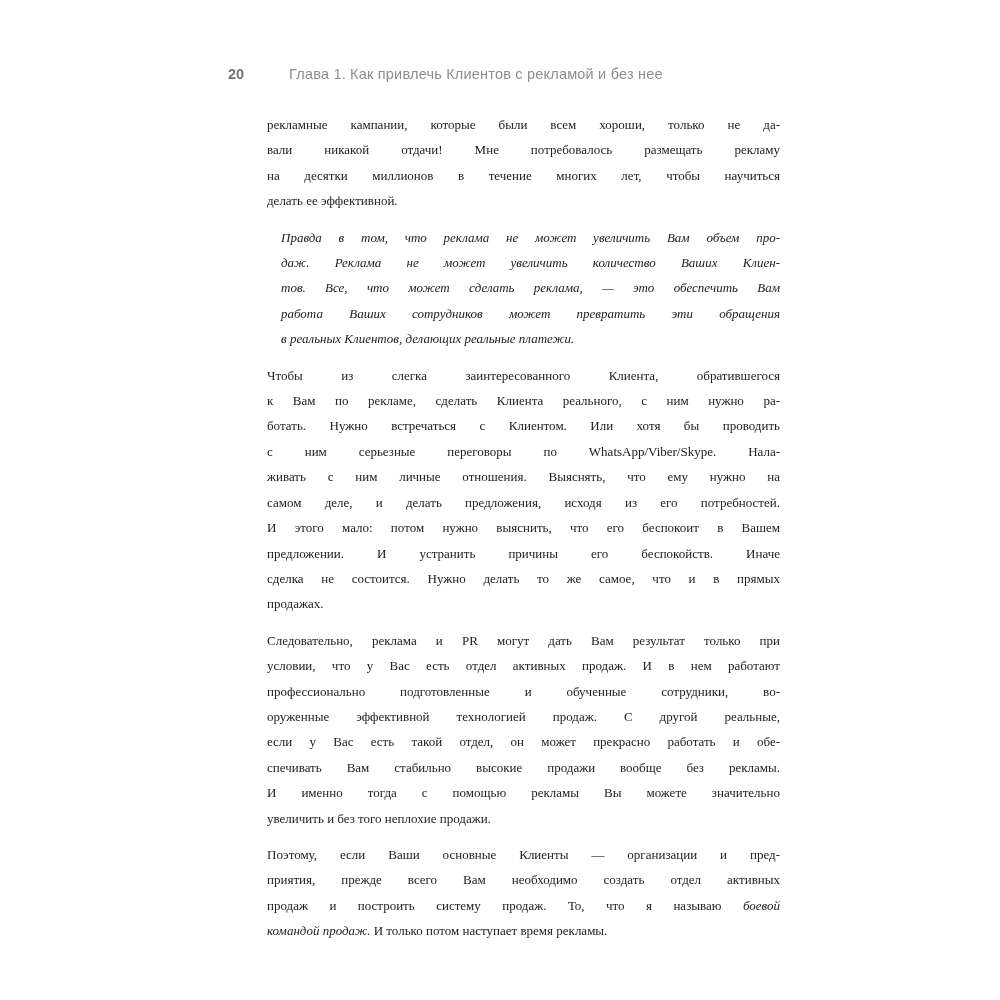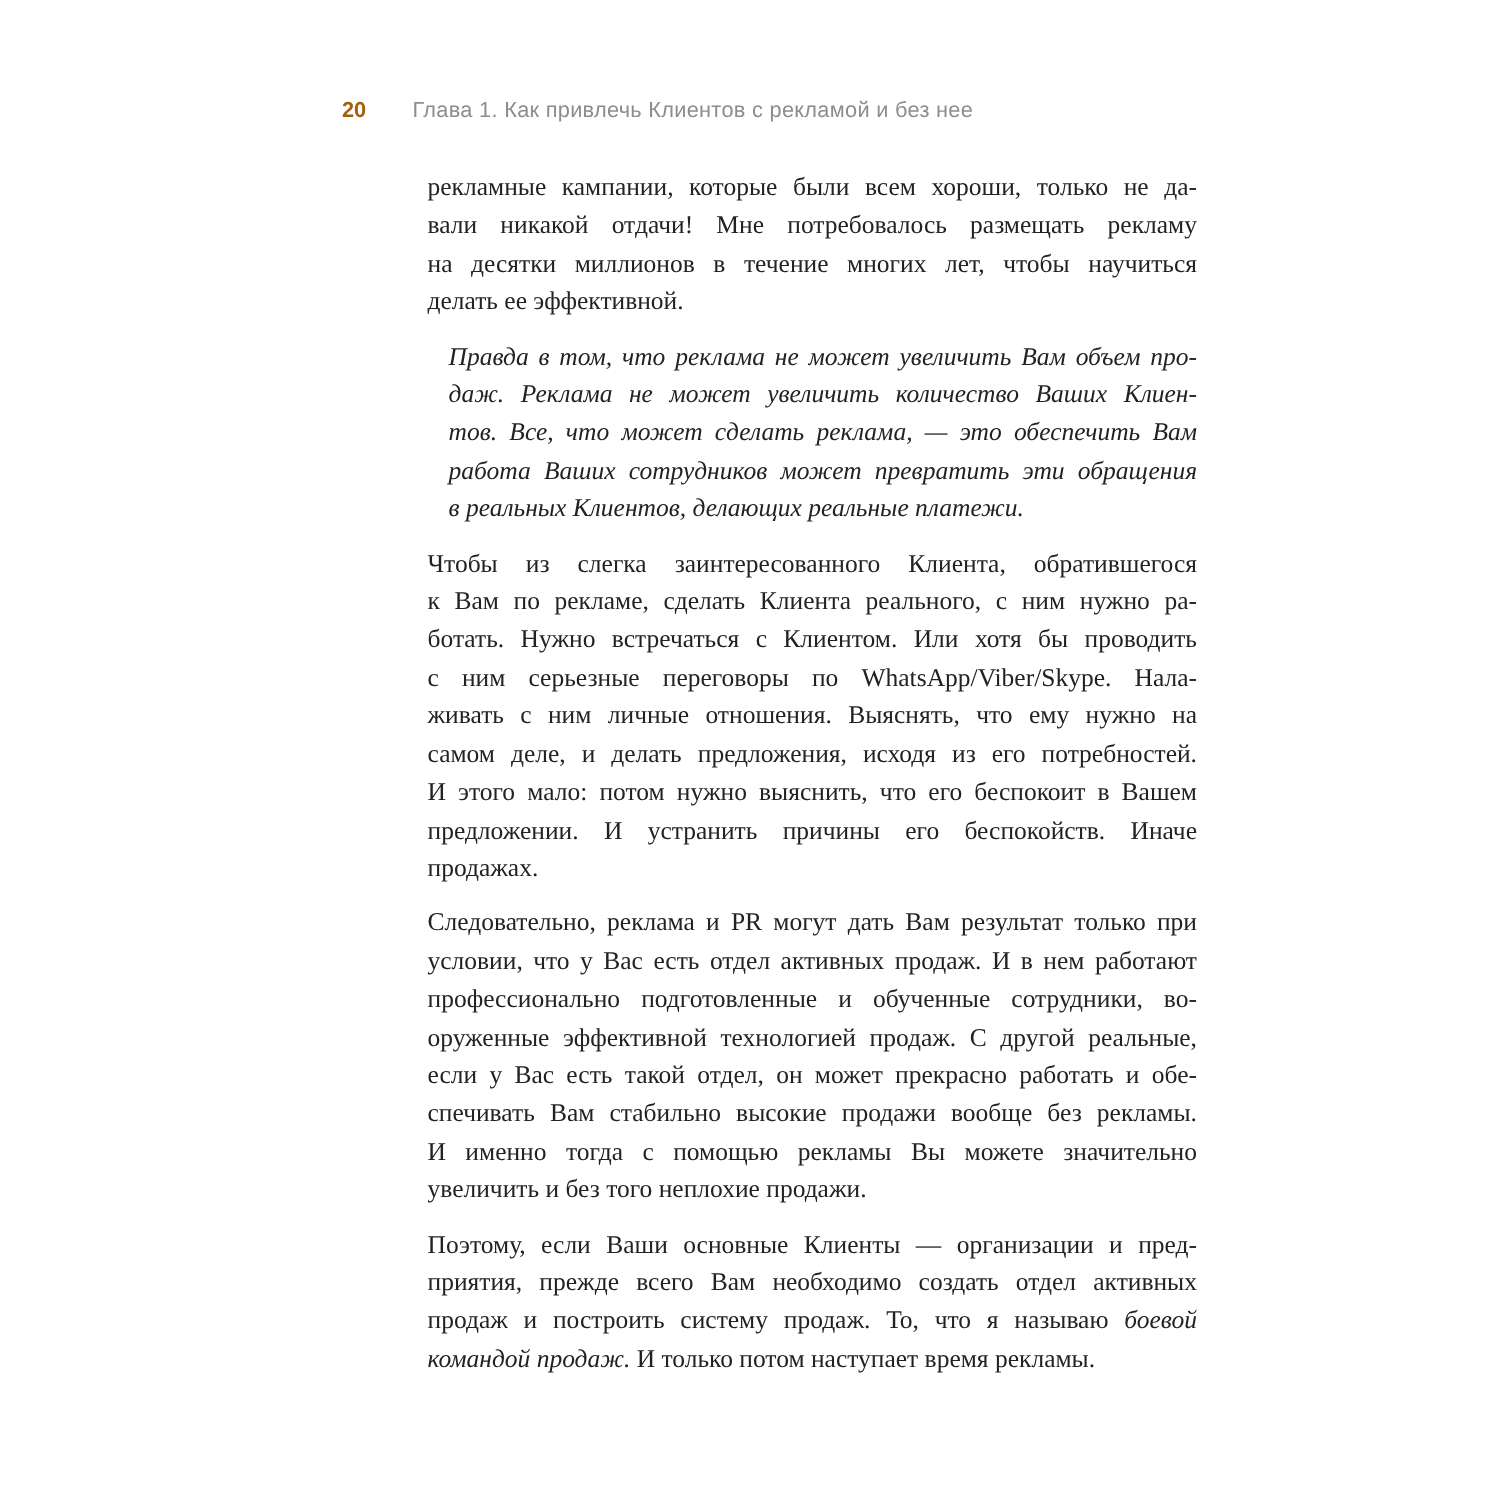--- a/index.html
+++ b/index.html
@@ -20,36 +20,37 @@
     top: 66px;
     left: 228px;
     width: 620px;
     font-family: "Liberation Sans", sans-serif;
     font-size: 14.5px;
     display: flex;
     align-items: baseline;
   }
   .page-number {
     font-weight: bold;
-    color: #a16207;
+    color: #737373;
     width: 47px;
     flex: 0 0 auto;
   }
   .running-title {
     color: #8d8d8d;
     font-weight: 400;
     letter-spacing: 0.2px;
+    margin-left: 14px;
   }
   .text-block {
     position: absolute;
-    left: 285px;
+    left: 267px;
     top: 112px;
     width: 513px;
     font-family: "Liberation Serif", serif;
-    font-size: 17px;
+    font-size: 13px;
     line-height: 25.4px;
     color: #222222;
   }
   .paragraph {
     margin: 0 0 11px 0;
   }
   .paragraph.italic {
     font-style: italic;
     margin-left: 14px;
   }
@@ -88,20 +89,21 @@
       </div>
       <div class="paragraph">
         <div class="line"><span>Чтобы из слегка заинтересованного Клиента, обратившегося</span></div>
         <div class="line"><span>к Вам по рекламе, сделать Клиента реального, с ним нужно ра-</span></div>
         <div class="line"><span>ботать. Нужно встречаться с Клиентом. Или хотя бы проводить</span></div>
         <div class="line"><span>с ним серьезные переговоры по WhatsApp/Viber/Skype. Нала-</span></div>
         <div class="line"><span>живать с ним личные отношения. Выяснять, что ему нужно на</span></div>
         <div class="line"><span>самом деле, и делать предложения, исходя из его потребностей.</span></div>
         <div class="line"><span>И этого мало: потом нужно выяснить, что его беспокоит в Вашем</span></div>
         <div class="line"><span>предложении. И устранить причины его беспокойств. Иначе</span></div>
+        <div class="line"><span>сделка не состоится. Нужно делать то же самое, что и в прямых</span></div>
         <div class="line last"><span>продажах.</span></div>
       </div>
       <div class="paragraph">
         <div class="line"><span>Следовательно, реклама и PR могут дать Вам результат только при</span></div>
         <div class="line"><span>условии, что у Вас есть отдел активных продаж. И в нем работают</span></div>
         <div class="line"><span>профессионально подготовленные и обученные сотрудники, во-</span></div>
         <div class="line"><span>оруженные эффективной технологией продаж. С другой реальные,</span></div>
         <div class="line"><span>если у Вас есть такой отдел, он может прекрасно работать и обе-</span></div>
         <div class="line"><span>спечивать Вам стабильно высокие продажи вообще без рекламы.</span></div>
         <div class="line"><span>И именно тогда с помощью рекламы Вы можете значительно</span></div>

